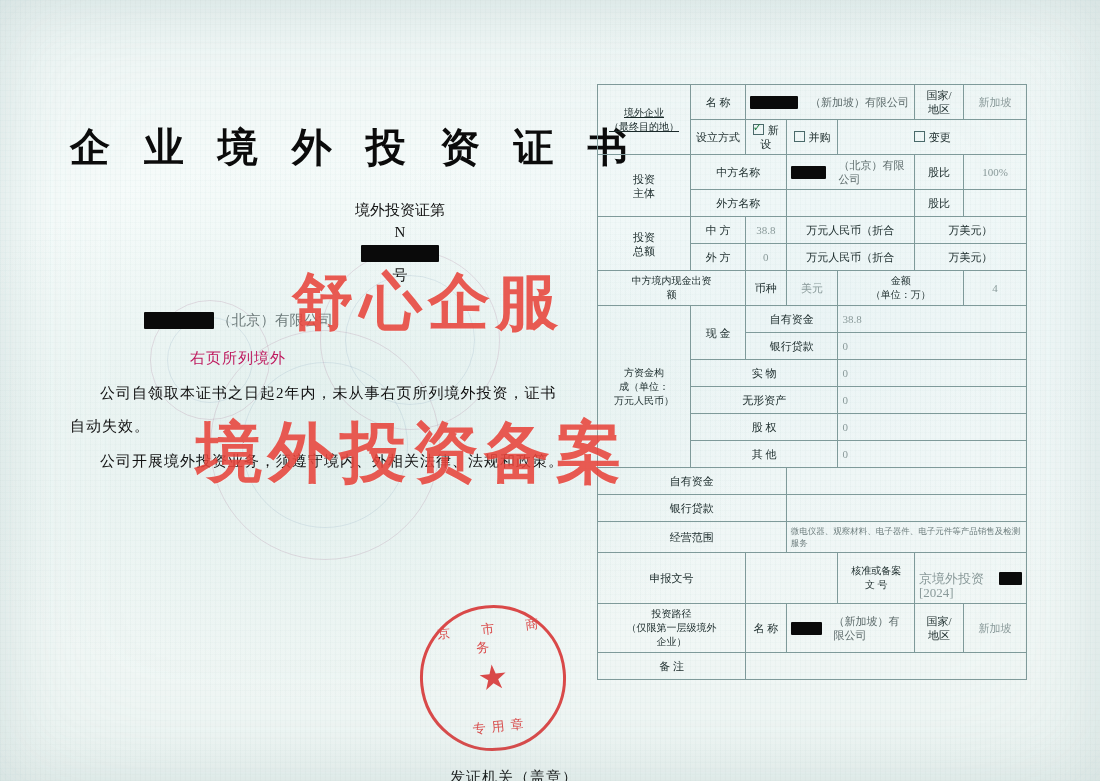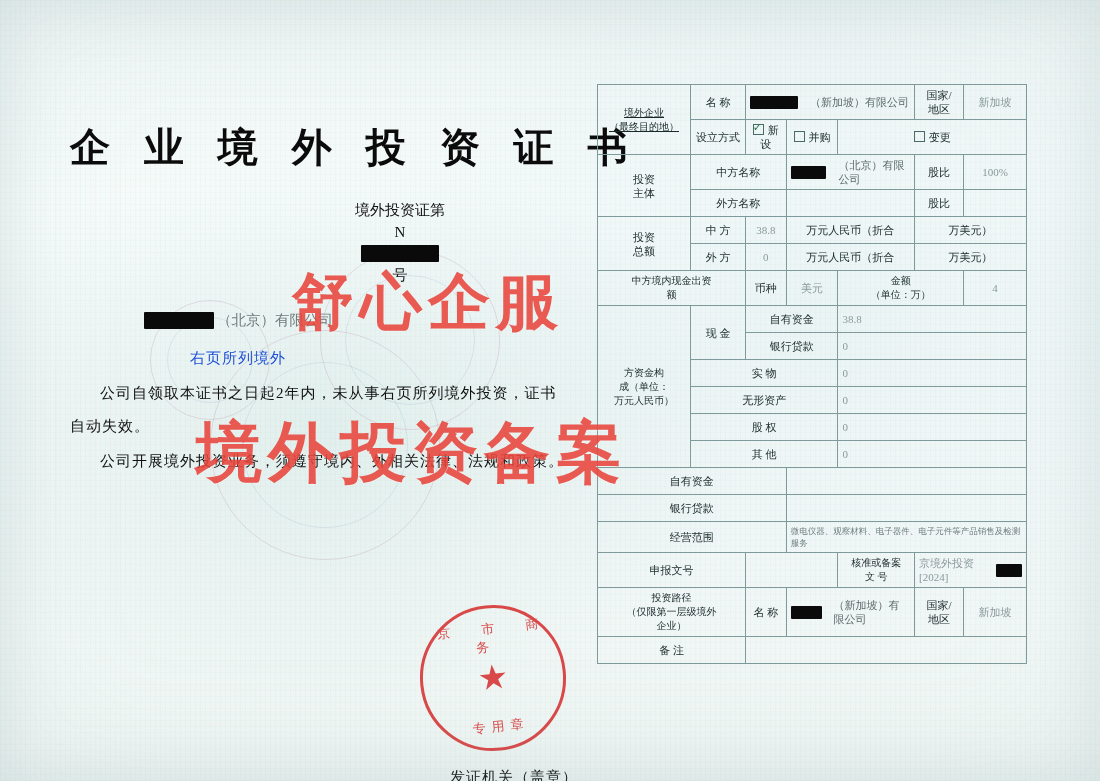--- a/index.html
+++ b/index.html
@@ -276,21 +276,21 @@
       <span class="redact" style="width:78px;height:17px;"></span>
       <span>号</span>
     </div>
 
     <div class="company-line">
       <span class="redact" style="width:70px;height:17px;"></span>
       <span>（北京）有限公司</span>
     </div>
 
     <div class="body-para" style="margin-top:12px;">
-      <p style="text-indent:120px;color:#1d4ed8;">右页所列境外</p>
+      <p style="text-indent:120px;color:#be185d;">右页所列境外</p>
       <p class="indent">公司自领取本证书之日起2年内，未从事右页所列境外投资，证书自动失效。</p>
       <p class="indent">公司开展境外投资业务，须遵守境内、外相关法律、法规和政策。</p>
     </div>
 
     <div class="seal-area">
       <div class="seal">
         <div class="seal-text">
           <div class="st-top">京 市 商 务</div>
           <div class="st-bottom">专用章</div>
         </div>
@@ -438,21 +438,21 @@
 
       <tr>
         <td colspan="2" class="lbl tall">申报文号</td>
         <td colspan="2" class="tall"></td>
         <td class="lbl lbl-sm tall">
           <div>核准或备案</div>
           <div>文 号</div>
         </td>
         <td colspan="2" class="tall">
           <span class="cell-flex">
-            <span class="faint" style="font-size:11px;">京境外投资[2024]</span>
+            <span class="faint" style="font-size:13px;margin-top:16px;">京境外投资[2024]</span>
             <span class="redact" style="width:34px;height:13px;"></span>
           </span>
         </td>
       </tr>
 
       <tr>
         <td colspan="2" class="lbl lbl-sm tall">
           <div>投资路径</div>
           <div>（仅限第一层级境外</div>
           <div>企业）</div>

